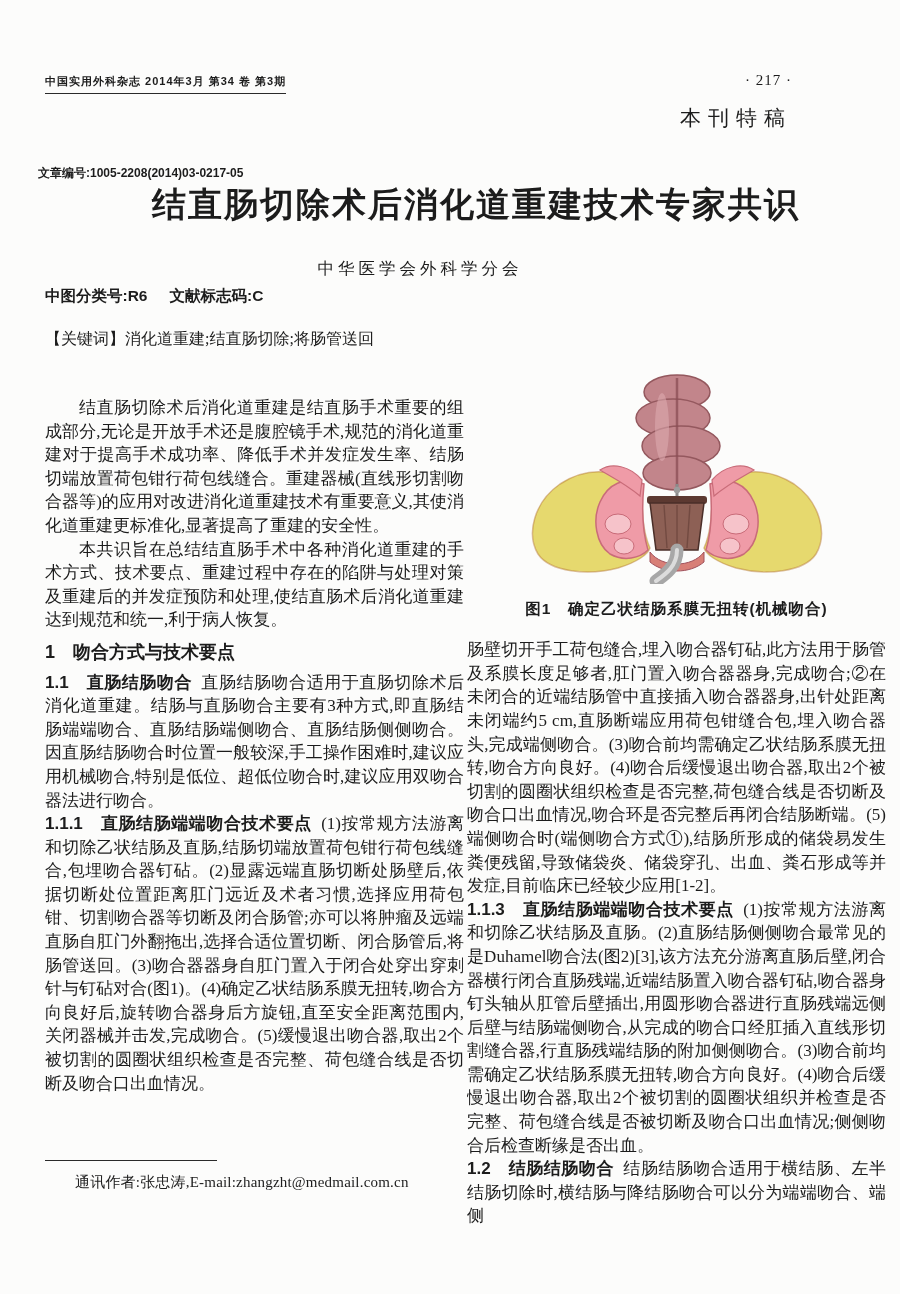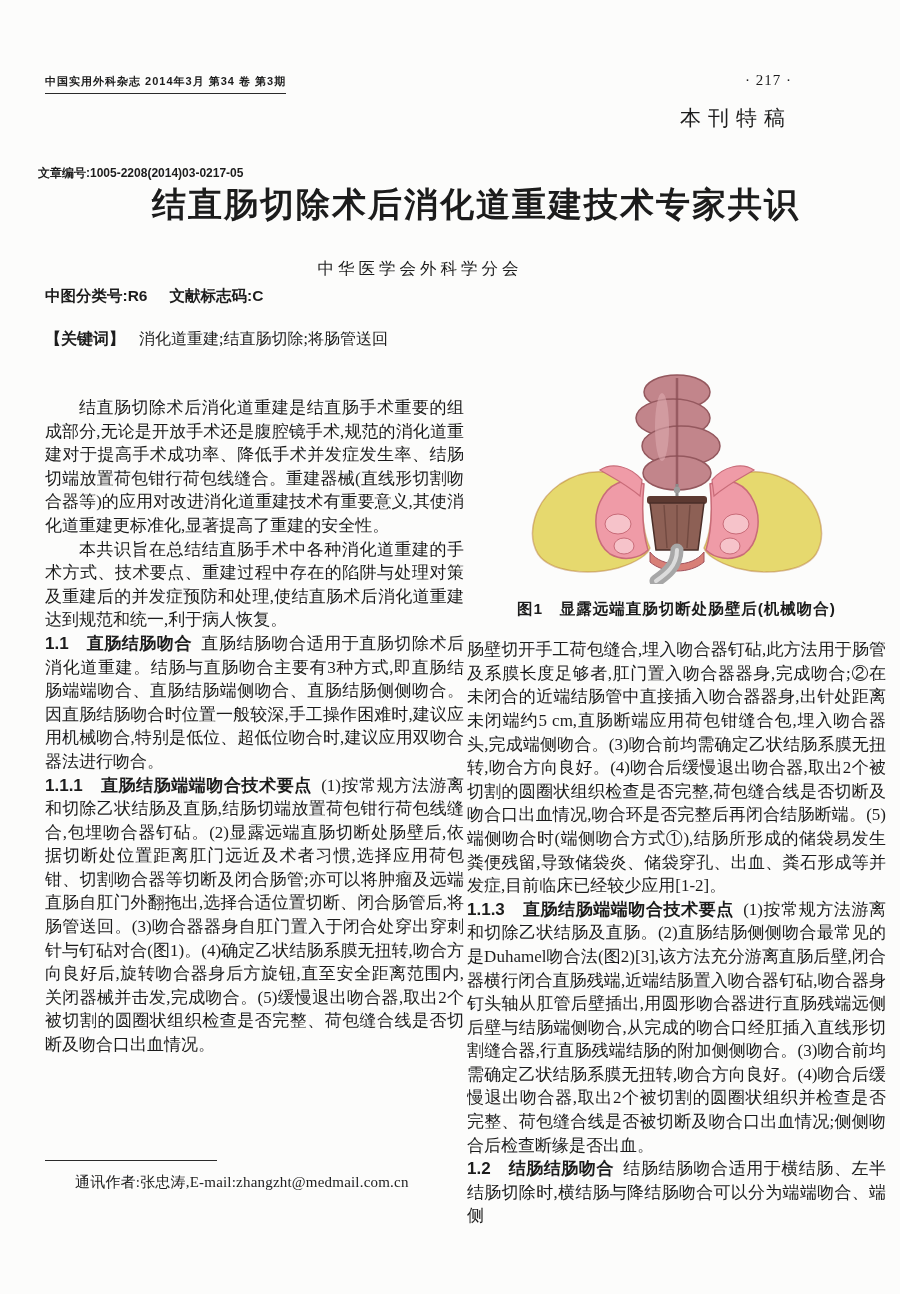--- a/index.html
+++ b/index.html
@@ -39,21 +39,21 @@
   }
   .meta-line{
     position:absolute;top:286px;left:45px;
     font-size:15.5px;font-weight:700;
   }
   .meta-line .gap{display:inline-block;width:22px;}
   .keywords-block{
     position:absolute;top:326px;left:45px;right:30px;
     font-size:16px;line-height:26px;
   }
-  .kw-label{font-weight:700;margin-right:14px;}
+  .kw-label{font-weight:400;}
   .kw-en-label{font-weight:700;margin-right:14px;}
 
   .col{
     position:absolute;width:419px;
     font-size:17px;line-height:23.6px;
     text-align:justify;
     overflow:hidden;
   }
   .col p{margin:0;}
   .col .indent{text-indent:2em;}
@@ -93,20 +93,21 @@
 
 <div class="keywords-block">
   <div>
     <span class="kw-label sans">【关键词】</span><span>消化道重建;结直肠切除;将肠管送回</span>
   </div>
 </div>
 
 <div class="col left-col">
   <p class="indent">结直肠切除术后消化道重建是结直肠手术重要的组成部分,无论是开放手术还是腹腔镜手术,规范的消化道重建对于提高手术成功率、降低手术并发症发生率、结肠切端放置荷包钳行荷包线缝合。重建器械(直线形切割吻合器等)的应用对改进消化道重建技术有重要意义,其使消化道重建更标准化,显著提高了重建的安全性。</p>
   <p class="indent">本共识旨在总结结直肠手术中各种消化道重建的手术方式、技术要点、重建过程中存在的陷阱与处理对策及重建后的并发症预防和处理,使结直肠术后消化道重建达到规范和统一,利于病人恢复。</p>
+  <div class="sec-heading sans">1　吻合方式与技术要点</div>
   <p>
     <span class="plabel sans">1.1　直肠结肠吻合</span><span>直肠结肠吻合适用于直肠切除术后消化道重建。结肠与直肠吻合主要有3种方式,即直肠结肠端端吻合、直肠结肠端侧吻合、直肠结肠侧侧吻合。因直肠结肠吻合时位置一般较深,手工操作困难时,建议应用机械吻合,特别是低位、超低位吻合时,建议应用双吻合器法进行吻合。</span>
   </p>
   <p>
     <span class="plabel sans">1.1.1　直肠结肠端端吻合技术要点</span><span>(1)按常规方法游离和切除乙状结肠及直肠,结肠切端放置荷包钳行荷包线缝合,包埋吻合器钉砧。(2)显露远端直肠切断处肠壁后,依据切断处位置距离肛门远近及术者习惯,选择应用荷包钳、切割吻合器等切断及闭合肠管;亦可以将肿瘤及远端直肠自肛门外翻拖出,选择合适位置切断、闭合肠管后,将肠管送回。(3)吻合器器身自肛门置入于闭合处穿出穿刺针与钉砧对合(图1)。(4)确定乙状结肠系膜无扭转,吻合方向良好后,旋转吻合器身后方旋钮,直至安全距离范围内,关闭器械并击发,完成吻合。(5)缓慢退出吻合器,取出2个被切割的圆圈状组织检查是否完整、荷包缝合线是否切断及吻合口出血情况。</span>
   </p>
 </div>
 
 <div class="col right-col">
   <div class="figure-wrap">
@@ -139,21 +140,21 @@
       <circle cx="185" cy="118" r="3.2" fill="#9c9c9c"></circle>
 
       <rect x="155" y="124" width="60" height="8" rx="3" fill="#5c3931"></rect>
       <path d="M158,131 L212,131 L206,178 L164,178 Z" stroke="#4a2e28" stroke-width="1.5" fill="#8d6055"></path>
       <path d="M172,133 L175,176 M185,133 L185,176 M198,133 L195,176" stroke="#5c3931" stroke-width="1.4" opacity=".55" fill="none"></path>
 
       <path d="M185,178 C185,194 174,202 164,209" fill="none" stroke-width="13" stroke-linecap="round" stroke="#a7a7a7"></path>
       <path d="M185,178 C185,194 174,202 164,209" fill="none" stroke-width="4" stroke-linecap="round" stroke="#dcdcdc"></path>
     </svg>
   </div>
-  <div class="figure-caption sans">图1　显露远端直肠切断处肠壁后(机械吻合)</div>
+  <div class="figure-caption sans">图1　确定乙状结肠系膜无扭转(机械吻合)</div>
   <p>肠壁切开手工荷包缝合,埋入吻合器钉砧,此方法用于肠管及系膜长度足够者,肛门置入吻合器器身,完成吻合;②在未闭合的近端结肠管中直接插入吻合器器身,出针处距离未闭端约5 cm,直肠断端应用荷包钳缝合包,埋入吻合器头,完成端侧吻合。(3)吻合前均需确定乙状结肠系膜无扭转,吻合方向良好。(4)吻合后缓慢退出吻合器,取出2个被切割的圆圈状组织检查是否完整,荷包缝合线是否切断及吻合口出血情况,吻合环是否完整后再闭合结肠断端。(5)端侧吻合时(端侧吻合方式①),结肠所形成的储袋易发生粪便残留,导致储袋炎、储袋穿孔、出血、粪石形成等并发症,目前临床已经较少应用[1-2]。</p>
   <p>
     <span class="plabel sans">1.1.3　直肠结肠端端吻合技术要点</span><span>(1)按常规方法游离和切除乙状结肠及直肠。(2)直肠结肠侧侧吻合最常见的是Duhamel吻合法(图2)[3],该方法充分游离直肠后壁,闭合器横行闭合直肠残端,近端结肠置入吻合器钉砧,吻合器身钉头轴从肛管后壁插出,用圆形吻合器进行直肠残端远侧后壁与结肠端侧吻合,从完成的吻合口经肛插入直线形切割缝合器,行直肠残端结肠的附加侧侧吻合。(3)吻合前均需确定乙状结肠系膜无扭转,吻合方向良好。(4)吻合后缓慢退出吻合器,取出2个被切割的圆圈状组织并检查是否完整、荷包缝合线是否被切断及吻合口出血情况;侧侧吻合后检查断缘是否出血。</span>
   </p>
   <p>
     <span class="plabel sans">1.2　结肠结肠吻合</span><span>结肠结肠吻合适用于横结肠、左半结肠切除时,横结肠与降结肠吻合可以分为端端吻合、端侧</span>
   </p>
 </div>
 
 <div class="footnote">

